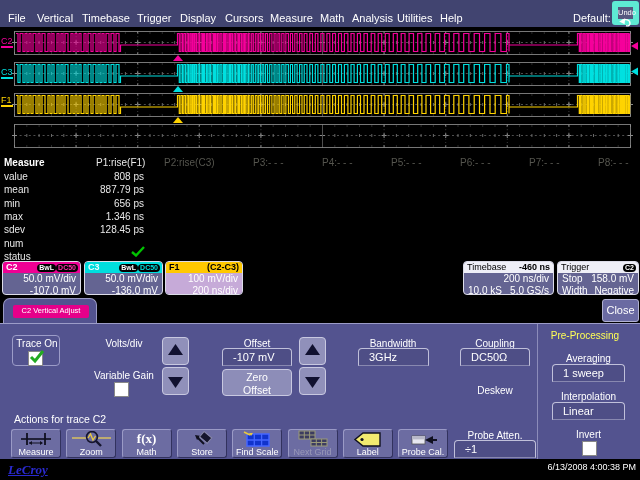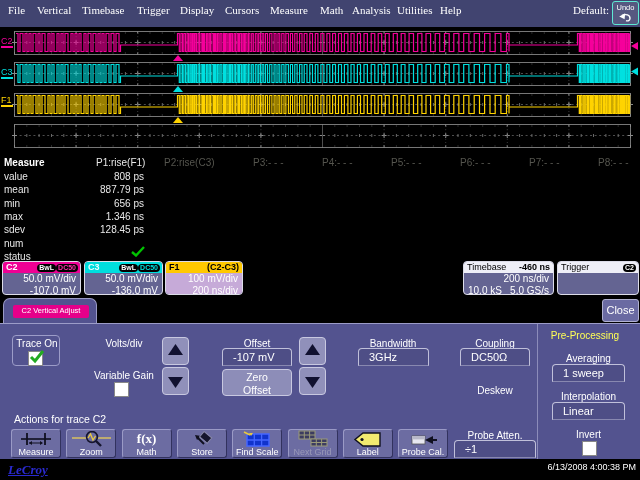--- a/index.html
+++ b/index.html
@@ -1,16 +1,16 @@
 <!DOCTYPE html>
 <html><head><meta charset="utf-8"><style>
 * { margin:0; padding:0; box-sizing:border-box; }
 body { width:640px; height:480px; background:#000; font-family:"Liberation Sans", sans-serif; overflow:hidden; position:relative; }
 #menu { position:absolute; left:0; top:0; width:640px; height:27px; background:#414470; color:#fff; font-size:11px; }
-#menu span.mi { position:absolute; top:4px;font-family:Liberation Serif, serif; }
+#menu span.mi { position:absolute; top:12px; }
 #wave { position:absolute; left:0; top:0; width:640px; height:160px; }
 .mrow { position:absolute; left:0; width:640px; height:12px; font-size:10px; color:#e8e8e8; }
 .mlab { position:absolute; left:4px; }
 .mval { position:absolute; left:0px; width:144px; text-align:right; }
 .dbox { position:absolute; top:261px; height:34px; border:1px solid #dcdce8; border-radius:4px; overflow:hidden; background:#646492; }
 .dhead { position:relative; height:11px; font-size:9px; line-height:11px; }
 .dbody { height:23px; font-size:10px; color:#fff; text-align:right; padding-right:4px; line-height:11.5px; }
 .pill { display:inline-block; background:#000; color:#fff; border-radius:4px; font-size:7px; font-weight:bold; line-height:8px; padding:0px 2px; }
 #panel { position:absolute; left:0; top:323px; width:640px; height:136px; background:#53538f; border-top:1px solid #9c9cc8; font-size:10px; color:#fff; }
 #tabouter { position:absolute; left:3px; top:298px; width:94px; height:26px; background:#53538f; border:1px solid #9a9ac4; border-bottom:none; border-radius:7px 7px 0 0; }
@@ -80,21 +80,21 @@
   <span class="mi" style="left:82px">Timebase</span>
   <span class="mi" style="left:137px">Trigger</span>
   <span class="mi" style="left:180px">Display</span>
   <span class="mi" style="left:225px">Cursors</span>
   <span class="mi" style="left:270px">Measure</span>
   <span class="mi" style="left:320px">Math</span>
   <span class="mi" style="left:352px">Analysis</span>
   <span class="mi" style="left:397px">Utilities</span>
   <span class="mi" style="left:440px">Help</span>
   <span class="mi" style="left:573px">Default:</span>
-  <div style="position:absolute;left:612px;top:1px;width:27px;height:24px;background:#565880;border:1px solid #5eead4;border-radius:3px;text-align:center">
+  <div style="position:absolute;left:612px;top:1px;width:27px;height:24px;background:#565880;border:6px solid #5eead4;border-radius:3px;text-align:center">
     <div style="font-size:7.5px;line-height:9px;margin-top:1px">Undo</div>
     <svg width="15" height="10" viewBox="0 0 15 10">
         <path d="M4,3.5 C8,1.5 12,3 12,6.5 C12,8.5 10,9.3 8,8.6" fill="none" stroke="#fff" stroke-width="1.4"></path>
         <path d="M1.2,4.6 L7.2,1.2 L6.6,7.2 Z" fill="#fff"></path>
       </svg>
   </div>
 </div>
 <div class="mrow" style="top:157px">
     <span class="mlab" style="font-weight:bold;color:#fff">Measure</span>
     <span style="position:absolute;left:96px;color:#e8e8e8">P1:rise(F1)</span>
@@ -176,20 +176,24 @@
   <div class="dbody" style="text-align:left;padding:0 4px">
     <div style="text-align:right">200 ns/div</div>
     <div><span>10.0 kS</span><span style="float:right">5.0 GS/s</span></div>
   </div>
 </div>
 <div class="dbox" style="left:557px;width:82px">
   <div class="dhead" style="background:#efeff7;color:#000">
     <span style="padding-left:3px">Trigger</span>
     <span class="pill" style="position:absolute;right:2px;top:1.5px"><span style="color:#fff">C2</span></span>
   </div>
+  <div class="dbody" style="text-align:left;padding:0 4px">
+    <div><span>Stop</span><span style="float:right">158.0 mV</span></div>
+    <div><span>Width</span><span style="float:right">Negative</span></div>
+  </div>
 </div>
 
 <div id="tabouter">
     <div id="tab">C2 Vertical Adjust</div>
   </div>
 <div id="close">Close</div>
 <div id="panel">
   <div style="position:absolute;left:12px;top:11px;width:48px;height:31px;border:1px solid #9c9cc8;border-radius:4px"></div>
   <div class="lab" style="left:14px;top:14px;width:46px">Trace On</div>
   <div class="cb" style="left:28px;top:27px"><svg width="18" height="16" style="margin:-3px 0 0 -1px">

